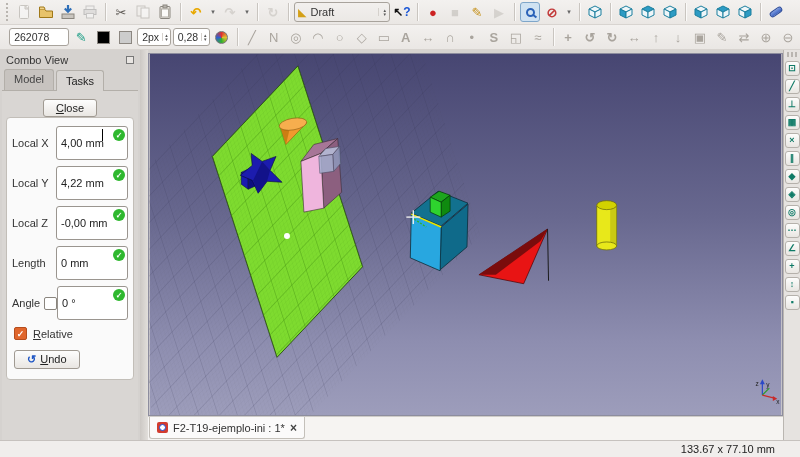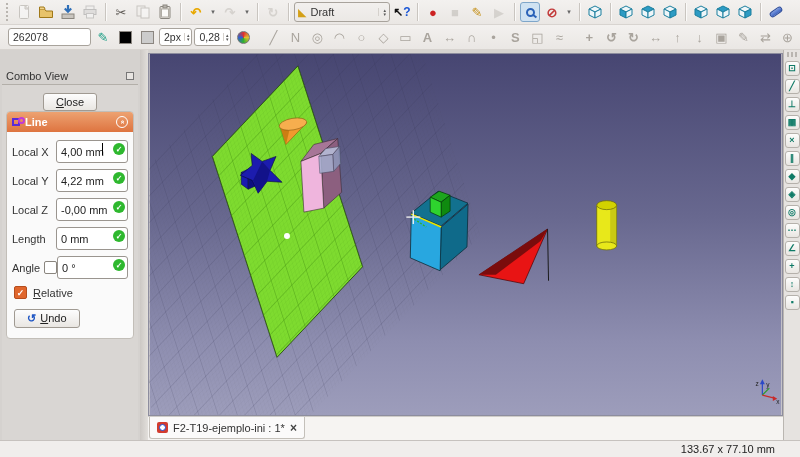--- a/index.html
+++ b/index.html
@@ -28,38 +28,38 @@
   .mag { width:9px; height:9px; border:2px solid #2a62b8; border-radius:50%; position:relative; display:inline-block; }
   .mag::after { content:""; position:absolute; width:5px; height:2px; background:#2a62b8; transform:rotate(40deg); right:-4px; bottom:-2px; }
   .wt-arrow { font-weight:bold; color:#111; font-size:12px; }
   .wt-q { color:#1a56d6; font-weight:bold; font-size:12px; }
 
   
   .main { flex:1 1 auto; display:flex; background:#d6d3d0; min-height:0; }
 
   
   .combo { width:140px; flex:0 0 140px; background:#d5d2cf; padding:2px 2px 0 2px; display:flex; flex-direction:column; }
-  .combo-hdr { display:flex; align-items:center; justify-content:space-between; padding:2px 4px;margin-top:16px; }
+  .combo-hdr { display:flex; align-items:center; justify-content:space-between; padding:2px 4px; }
   .undock { width:8px; height:8px; border:1px solid #777; display:inline-block; background:#e8e5e2; }
   .tabs { display:flex; padding-left:2px; margin-top:1px; }
   .tab { padding:3px 9px 4px; border:1px solid #b3afa9; border-bottom:none; border-radius:3px 3px 0 0; background:#c7c3bf; margin-right:2px; color:#444; }
   .tab.active { background:#d9d6d3; position:relative; top:1px; padding-top:4px; color:#222; }
   .tasks-area { flex:1; border-top:1px solid #b3afa9; background:#d9d6d3; padding:8px 4px 0; display:flex; flex-direction:column; }
   .btn { border:1px solid #a09a92; border-radius:3px; background:linear-gradient(#fdfdfd,#e9e6e2); padding:2px 12px; font-size:11px; color:#222; }
   .close-row { text-align:center; }
   .taskbox { background:#fafafa; border:1px solid #c2beb8; border-radius:4px; overflow:hidden; flex:0 0 auto; }
   .task-hdr { background:linear-gradient(#eda271,#de7440); color:#fff; font-weight:bold; display:flex; align-items:center; padding:4px 5px; gap:5px; }
   .task-hdr .collapse { margin-left:auto; width:12px; height:12px; border:1px solid #fff; border-radius:50%; font-size:7px; display:flex; align-items:center; justify-content:center; transform:rotate(-90deg); font-weight:bold; }
   .li-sq1 { width:8px; height:8px; border:2px solid #5a2bd8; display:inline-block; position:relative; background:transparent; }
   .li-sq2 { width:7px; height:7px; border:2px solid #c03ad8; border-radius:50%; display:inline-block; position:absolute; left:4px; top:-3px; }
   .task-body { padding:8px 5px 10px; }
   .frow { display:flex; align-items:center; margin-bottom:6px; }
   .frow label { width:44px; flex:0 0 44px; color:#333; }
   .fwrap { position:relative; flex:1; }
-  .fwrap input { width:100%; height:23px; border:1px solid #9a958f; border-radius:3px; font-size:11px; padding:0 15px 0 4px; font-family:"Liberation Sans",sans-serif; color:#222; background:#fff; }
+  .fwrap input { width:100%; height:34px; border:1px solid #9a958f; border-radius:3px; font-size:11px; padding:0 15px 0 4px; font-family:"Liberation Sans",sans-serif; color:#222; background:#fff; }
   .check { position:absolute; right:3px; top:3px; width:12px; height:12px; border-radius:50%; background:#2eb82e; color:#fff; font-size:8px; font-weight:bold; display:flex; align-items:center; justify-content:center; }
   .cursorbar { position:absolute; left:46px; top:3px; width:1px; height:12px; background:#000; }
   .cb { width:13px; height:13px; border:1px solid #8a857e; border-radius:2px; background:#fff; display:inline-flex; align-items:center; justify-content:center; font-size:9px; flex:0 0 13px; }
   .cb.on { background:#e0662c; border-color:#b54d1d; color:#fff; font-weight:bold; }
   .cbrow { display:flex; align-items:center; gap:6px; margin:7px 0 0 2px; }
   .undo-row { margin:10px 0 0 2px; }
   .undo-ico { color:#1f56c4; font-weight:bold; margin-right:4px; }
   .u { text-decoration:underline; }
   .splitter { width:8px; flex:0 0 8px; background:linear-gradient(90deg,#ccc8c4,#e2dfdb); }
 
@@ -228,21 +228,21 @@
           <polygon points="8,8 14,5 14,11 8,14" fill="#2d9bc4" stroke="#1b7f9e"></polygon>
         </svg>
       </button>
       <span class="tb-sep"></span>
       <button class="tb-btn">
         <span class="capsule"></span>
       </button>
     </div>
   <div class="toolbar">
       <span class="tb-handle"></span>
-      <input class="tb-input" value="262078" style="width: 83px;">
+      <input class="tb-input" value="262078" style="width: 60px;">
       <button class="tb-btn">
         <span class="glyph" style="color: rgb(29, 158, 134);">✎</span>
       </button>
       <button class="tb-btn">
         <span class="swatch" style="background: rgb(0, 0, 0);"></span>
       </button>
       <button class="tb-btn">
         <span class="swatch" style="background: rgb(204, 204, 204);"></span>
       </button>
       <div class="tb-spin">
@@ -341,32 +341,29 @@
       </button>
     </div>
 
   <div class="main">
 
     <aside class="combo">
       <div class="combo-hdr">
         <span>Combo View</span>
         <span class="undock"></span>
       </div>
+      <div class="tabs">
+        <span class="tab">Model</span>
+        <span class="tab active">Tasks</span>
+      </div>
       <div class="tasks-area">
         <div class="close-row">
           <button class="btn"><span></span><span class="u">C</span><span>lose</span></button>
         </div>
         <div class="taskbox">
-          <div class="task-hdr">
-            <span class="li-sq1">
-                <span class="li-sq2"></span>
-              </span>
-            <span>Line</span>
-            <span class="collapse">»</span>
-          </div>
           <div class="task-body">
             <div class="frow">
               <label>Local X</label>
               <span class="fwrap"><input value="4,00 mm" style=""><span class="cursorbar"></span><span class="check">✓</span></span>
             </div>
             <div class="frow">
               <label>Local Y</label>
               <span class="fwrap"><input value="4,22 mm" style=""><span class="check">✓</span></span>
             </div>
             <div class="frow">

